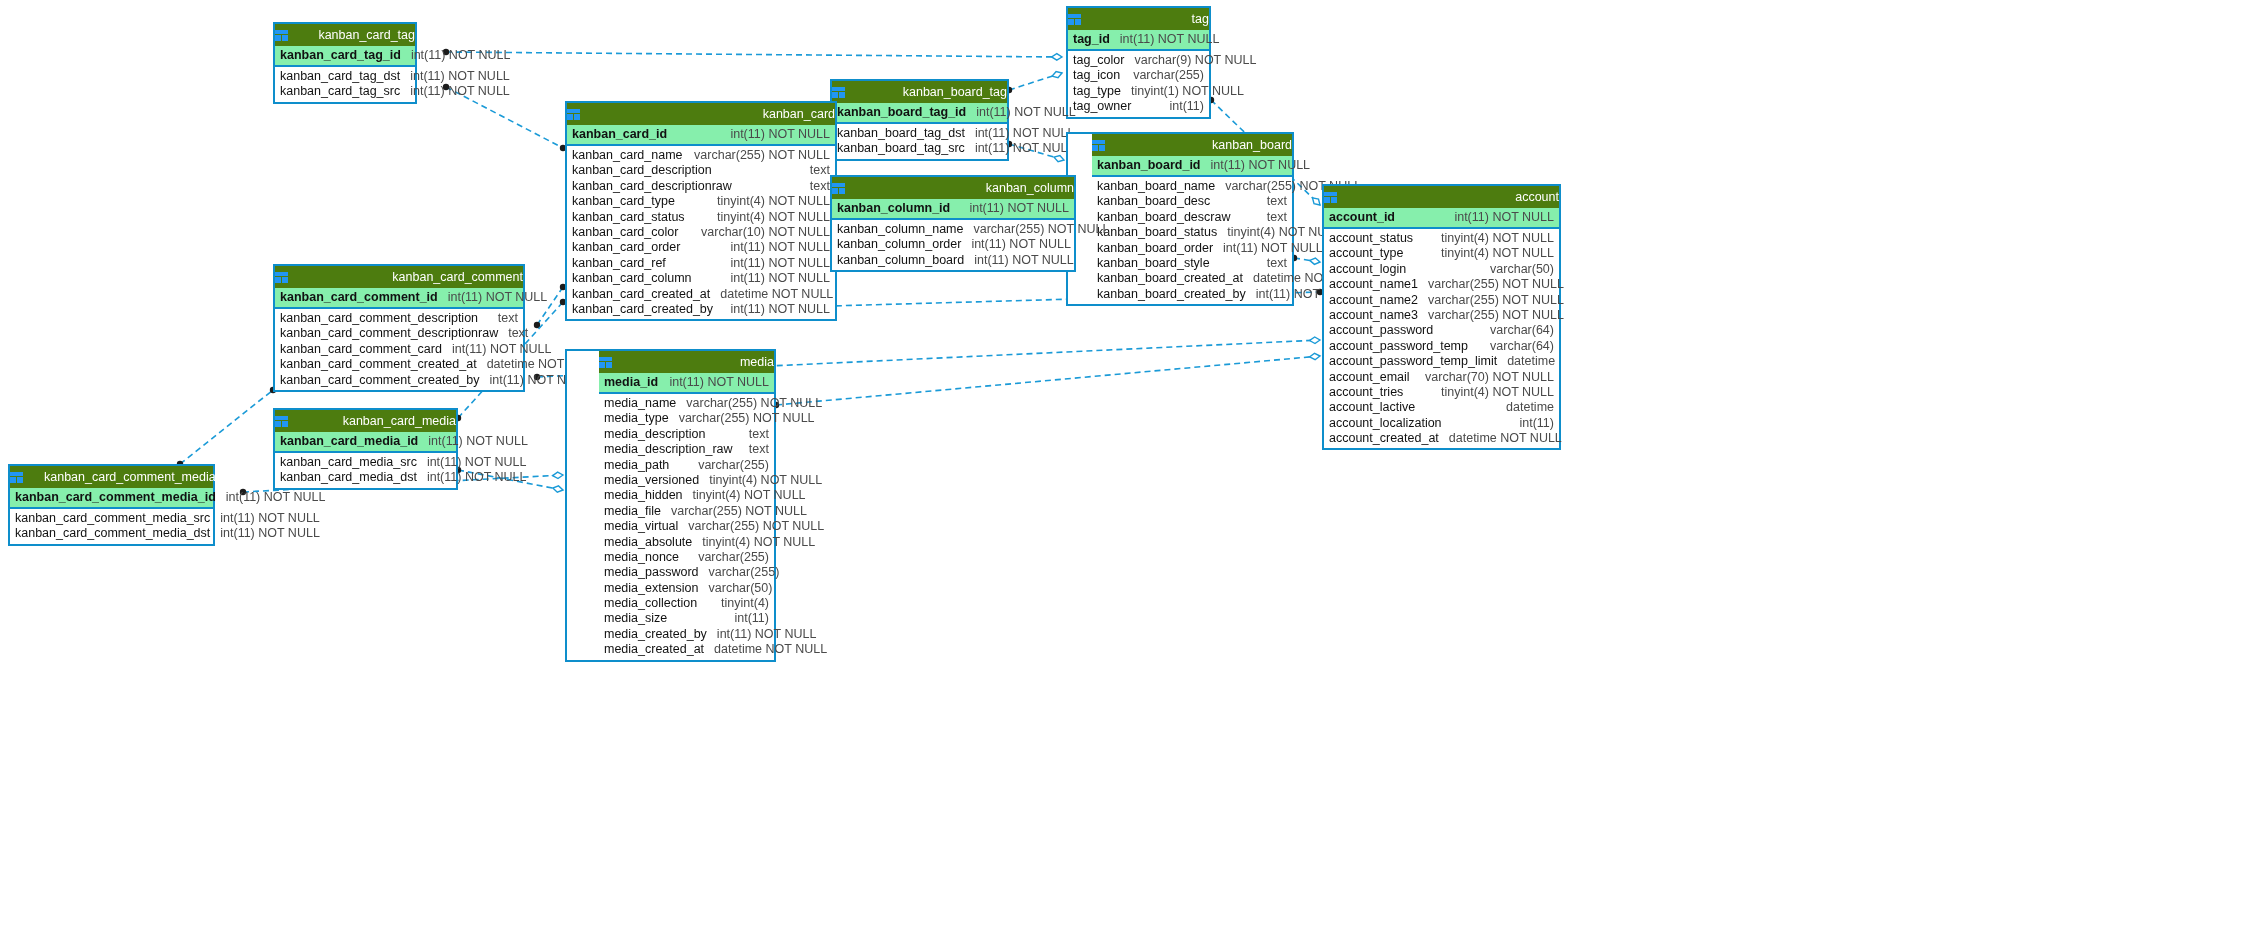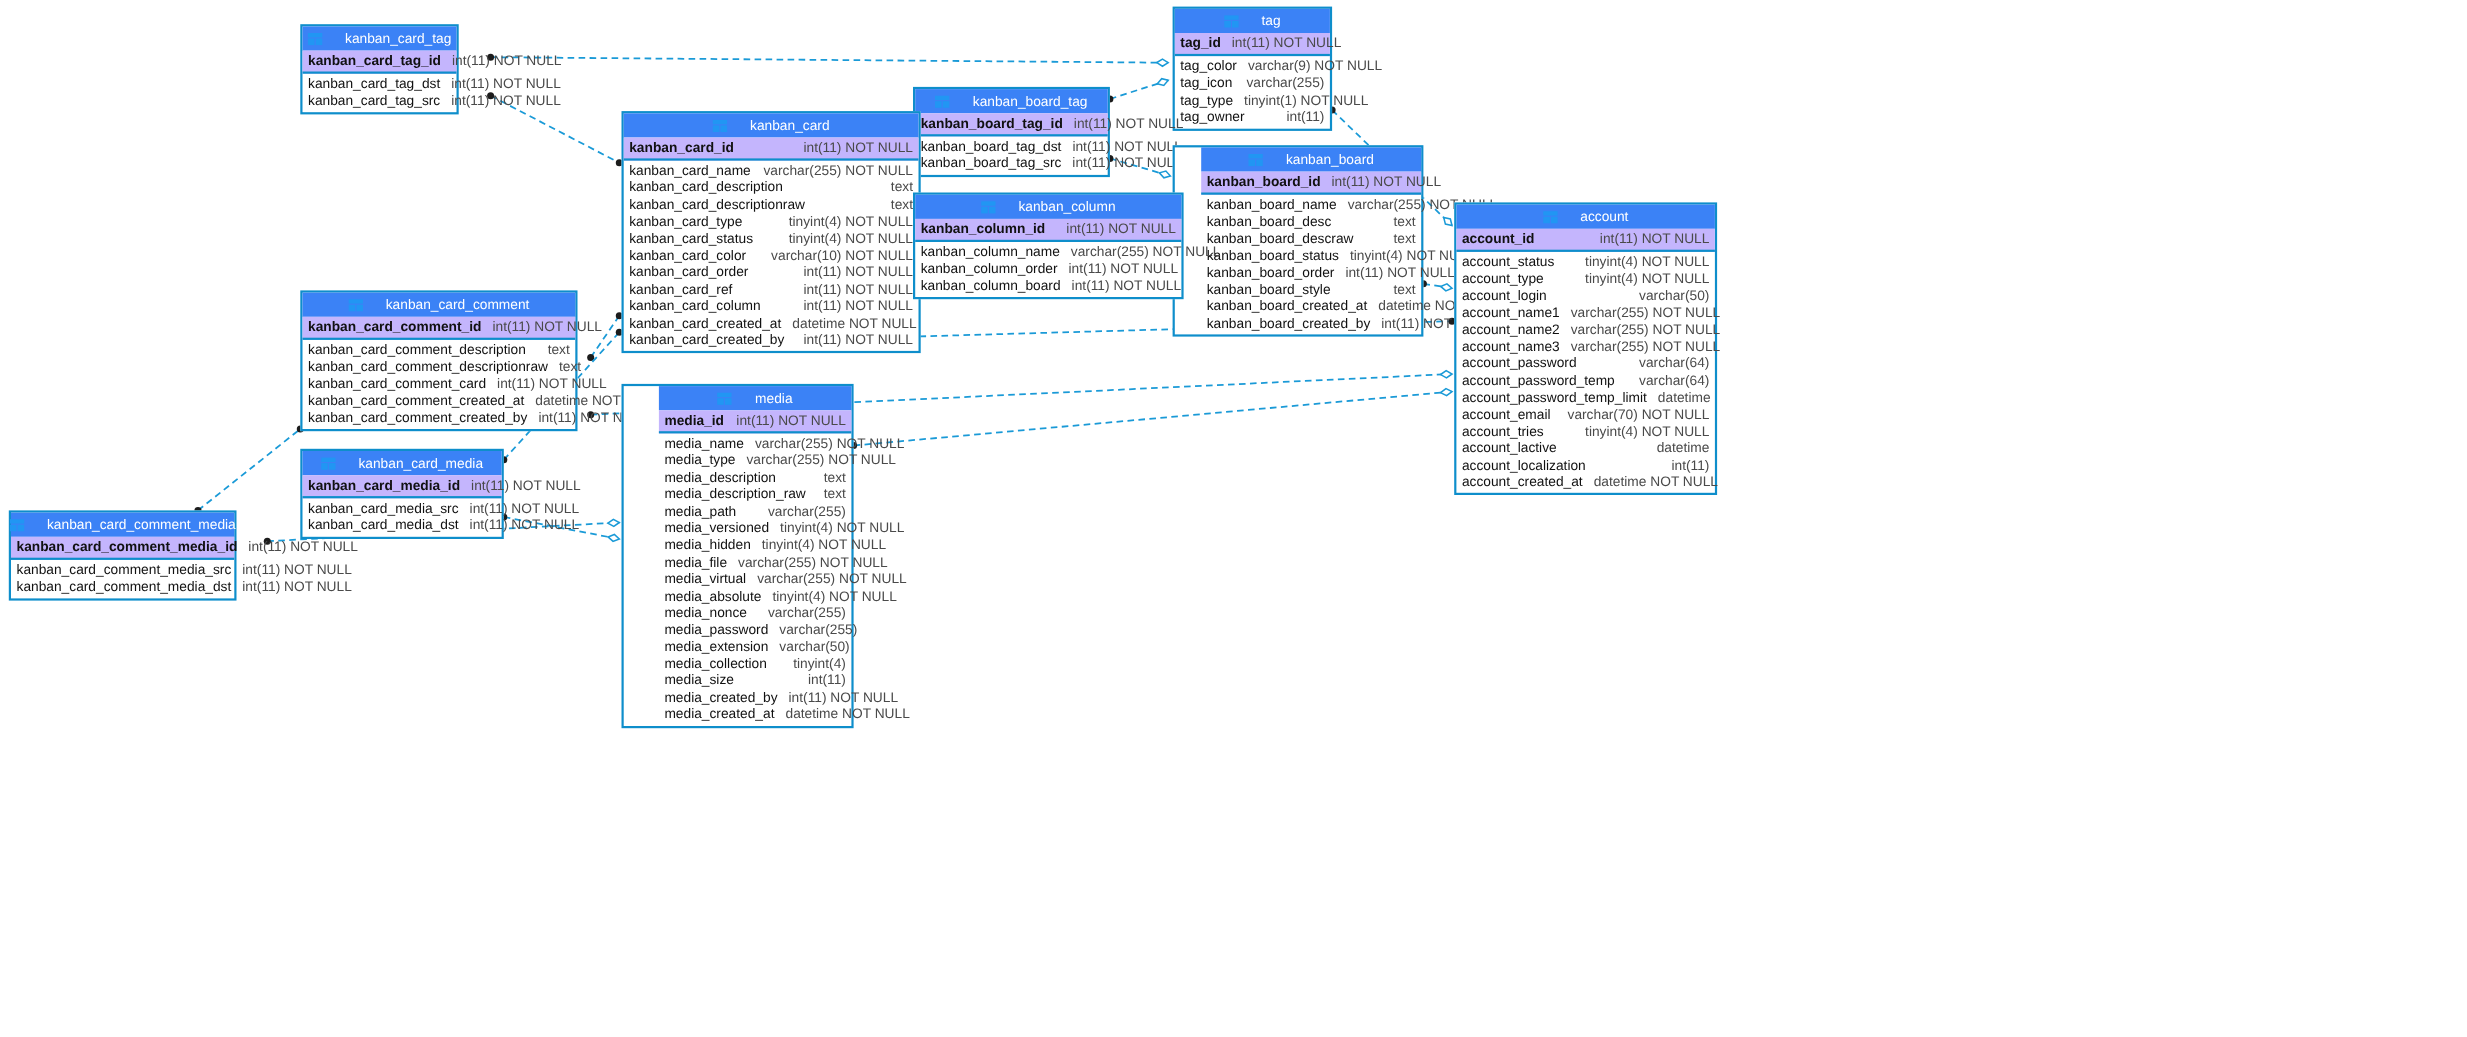--- a/index.html
+++ b/index.html
@@ -4,32 +4,32 @@
 <title>Database ER Diagram</title>
 <style>
   html,body{margin:0;padding:0;background:#ffffff;}
   body{width:2243px;height:943px;position:relative;overflow:hidden;
        font-family:"Liberation Sans","DejaVu Sans",sans-serif;}
   #canvas{position:absolute;inset:0;width:2243px;height:943px;}
   #edges{position:absolute;left:0;top:0;width:2243px;height:943px;pointer-events:none;}
 
   .table{position:absolute;border:2px solid #0e8ecb;background:#fff;
          box-sizing:border-box;}
-  .thead{background:#3b82f6;color:#ffffff;height:22px;line-height:22px;
+  .thead{background:#4d7c0f;color:#ffffff;height:22px;line-height:22px;
          text-align:center;font-size:12.5px;white-space:nowrap;
-         display:flex;align-items:center;justify-content:center;gap:21px;}
+         display:flex;align-items:center;justify-content:space-between;gap:21px;}
   .ticon{display:inline-block;width:13px;height:11px;position:relative;flex:0 0 auto;}
   .ticon i{position:absolute;background:#2196f3;display:block;}
   .ticon i.bar{left:0;top:0;width:13px;height:4px;}
   .ticon i.c1{left:0;top:5px;width:6px;height:6px;}
   .ticon i.c2{left:7px;top:5px;width:6px;height:6px;}
 
   .pkrow{display:flex;align-items:center;justify-content:space-between;
          font-size:12.5px;padding:2px 5px 3px 5px;border-bottom:2px solid #0e8ecb;
-         background:#c4b5fd;white-space:nowrap;gap:10px;}
+         background:#86efac;white-space:nowrap;gap:10px;}
   .pkrow .fname{font-weight:bold;color:#111;}
   .pkrow .ftype{color:#4a4a4a;}
 
   .rows{padding:2px 0 2px 0;}
   .row{display:flex;align-items:center;justify-content:space-between;
        font-size:12.5px;padding:0px 5px;height:15.4px;line-height:15.4px;
        white-space:nowrap;gap:10px;}
   .row .fname{color:#111;}
   .row .ftype{color:#4a4a4a;}
 </style>

